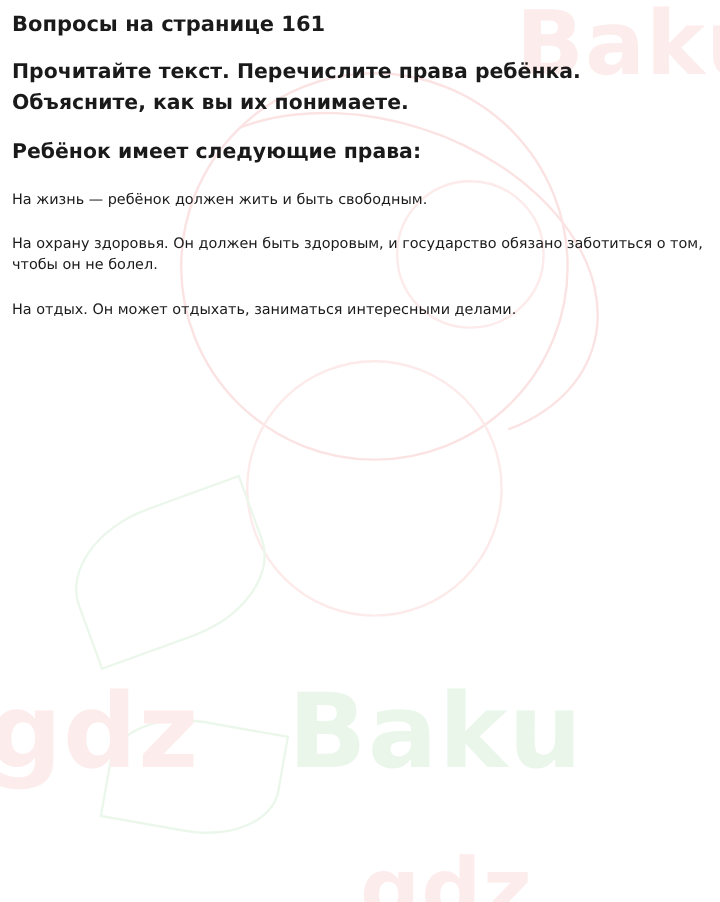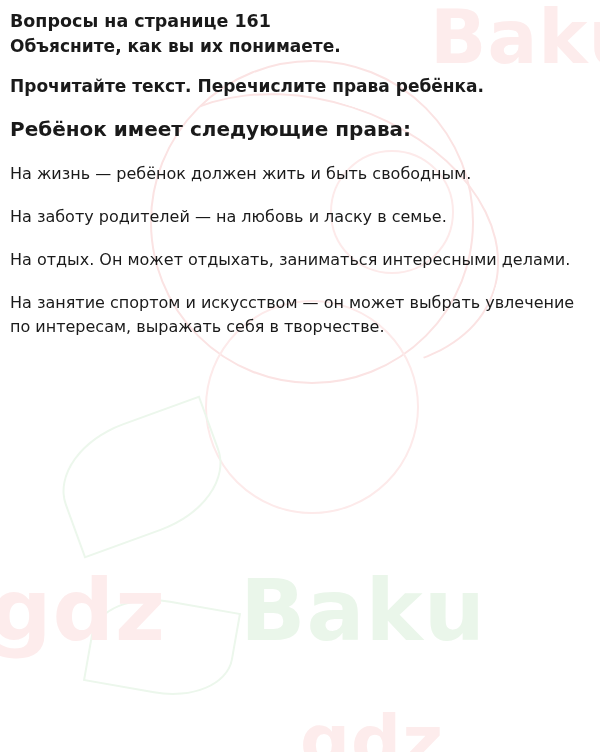--- a/index.html
+++ b/index.html
@@ -89,26 +89,26 @@
     margin: 0 0 14px 0;
   }
   .subheading {
     font-weight: bold;
     font-size: 17px;
     line-height: 1.45;
     margin: 0 0 16px 0;
   }
   .lead {
     font-weight: bold;
-    font-size: 20px;
+    font-size: 17px;
     line-height: 1.45;
     margin: 0 0 18px 0;
   }
   .para {
-    font-size: 16px;
+    font-size: 12px;
     line-height: 1.45;
     margin: 0 0 20px 0;
   }
   .para:last-child { margin-bottom: 0; }
 </style>
 </head>
 <body>
 
 <div class="watermark-layer">
   <div class="wm-circle wm-c1"></div>
@@ -120,23 +120,22 @@
   <div class="wm-text wm-baku-2">Baku</div>
   <div class="wm-text wm-gdz-1">gdz</div>
   <div class="wm-text wm-baku-1">Baku</div>
   <div class="wm-text wm-gdz-2">gdz</div>
 </div>
 
 <div class="page">
 
   <h1 class="heading">Вопросы на странице 161</h1>
 
+  <div class="subheading">Прочитайте текст. Перечислите права ребёнка.</div>
   <div class="subheading" style="margin-top:-14px;">Объясните, как вы их понимаете.</div>
-  <div class="subheading">Прочитайте текст. Перечислите права ребёнка.</div>
 
   <div class="lead">Ребёнок имеет следующие права:</div>
 
   <p class="para">На жизнь — ребёнок должен жить и быть свободным.</p>
-  <p class="para">На заботу родителей — на любовь и ласку в семье.</p>
+  <p class="para">На охрану здоровья. Он должен быть здоровым, и государство обязано заботиться о том, чтобы он не болел.</p>
   <p class="para">На отдых. Он может отдыхать, заниматься интересными делами.</p>
-  <p class="para">На занятие спортом и искусством — он может выбрать увлечение по интересам, выражать себя в творчестве.</p>
 
 </div>
 
 </body></html>

